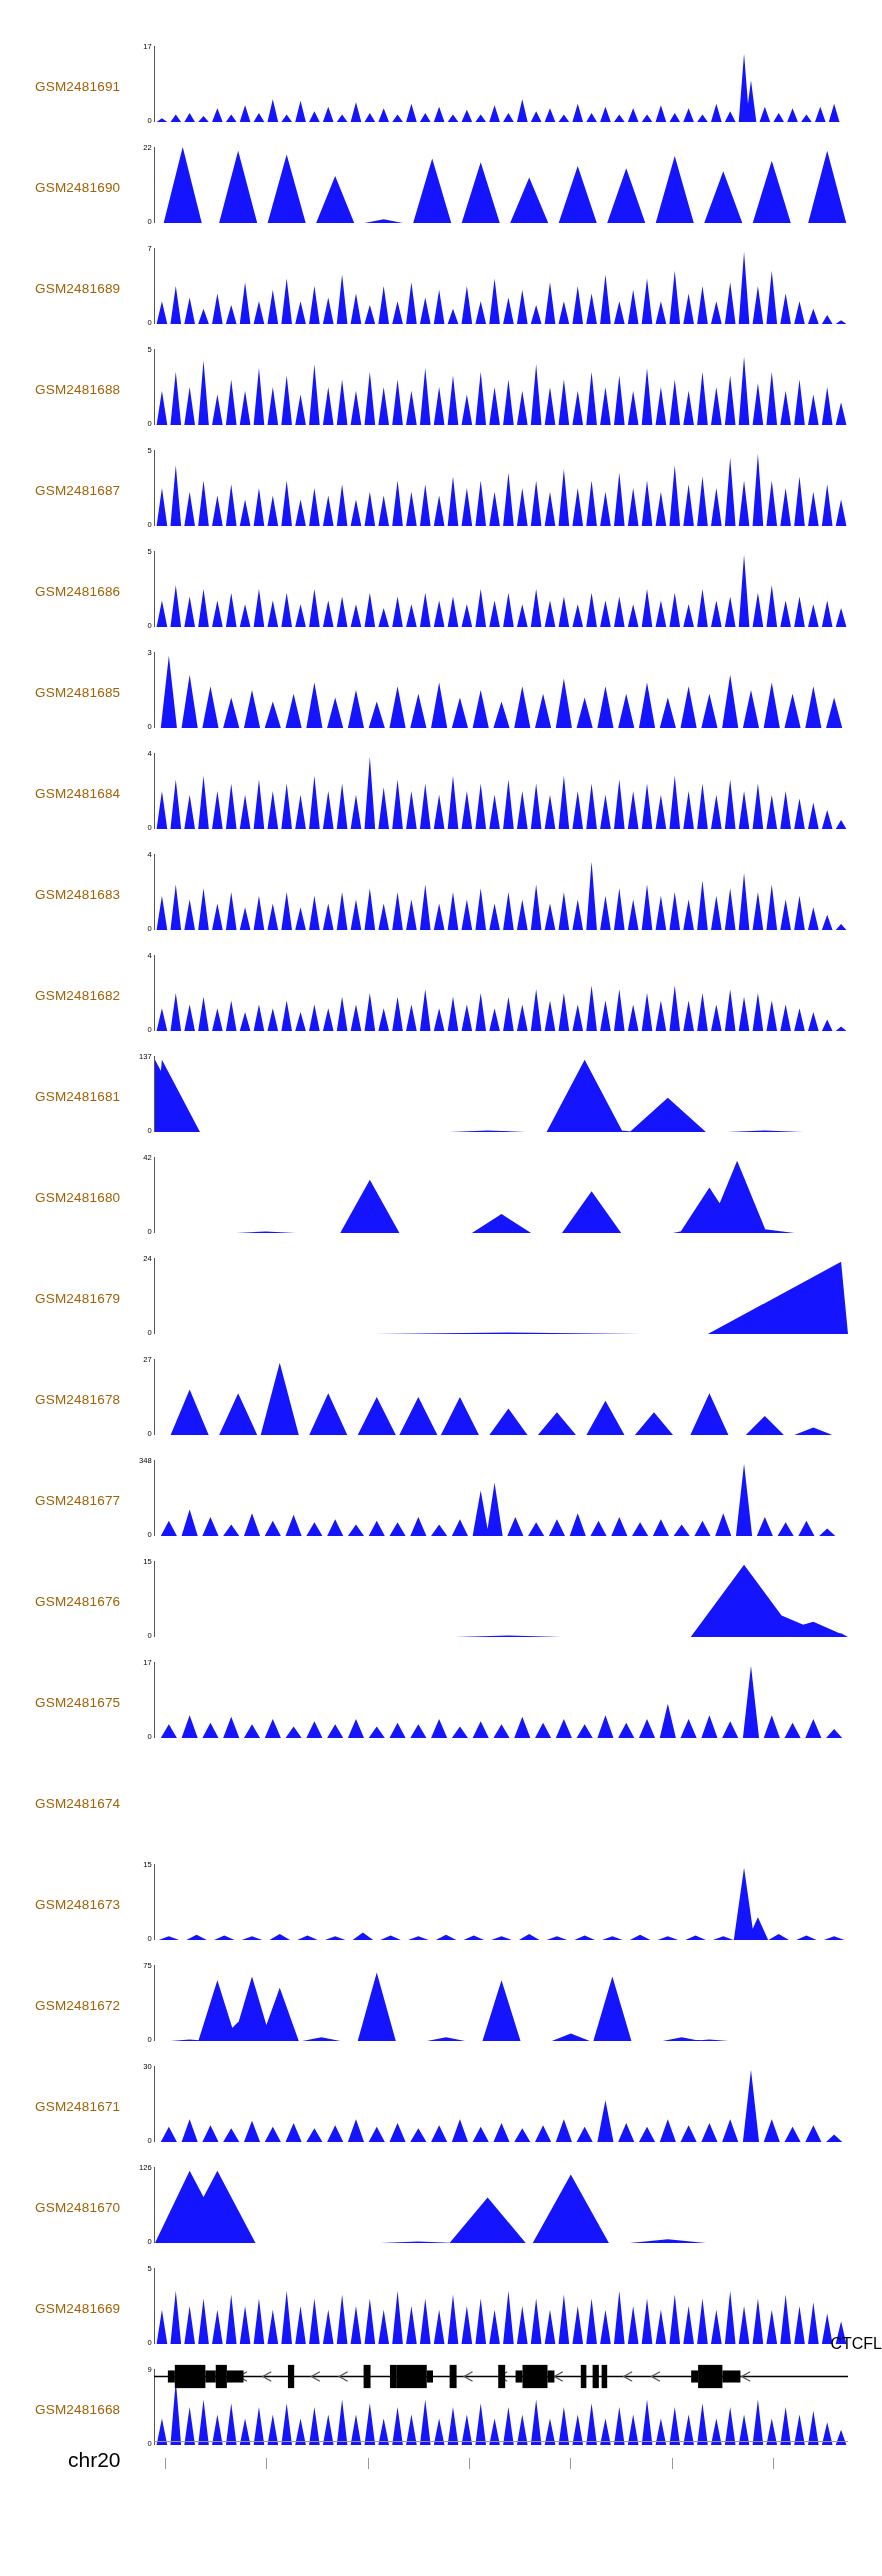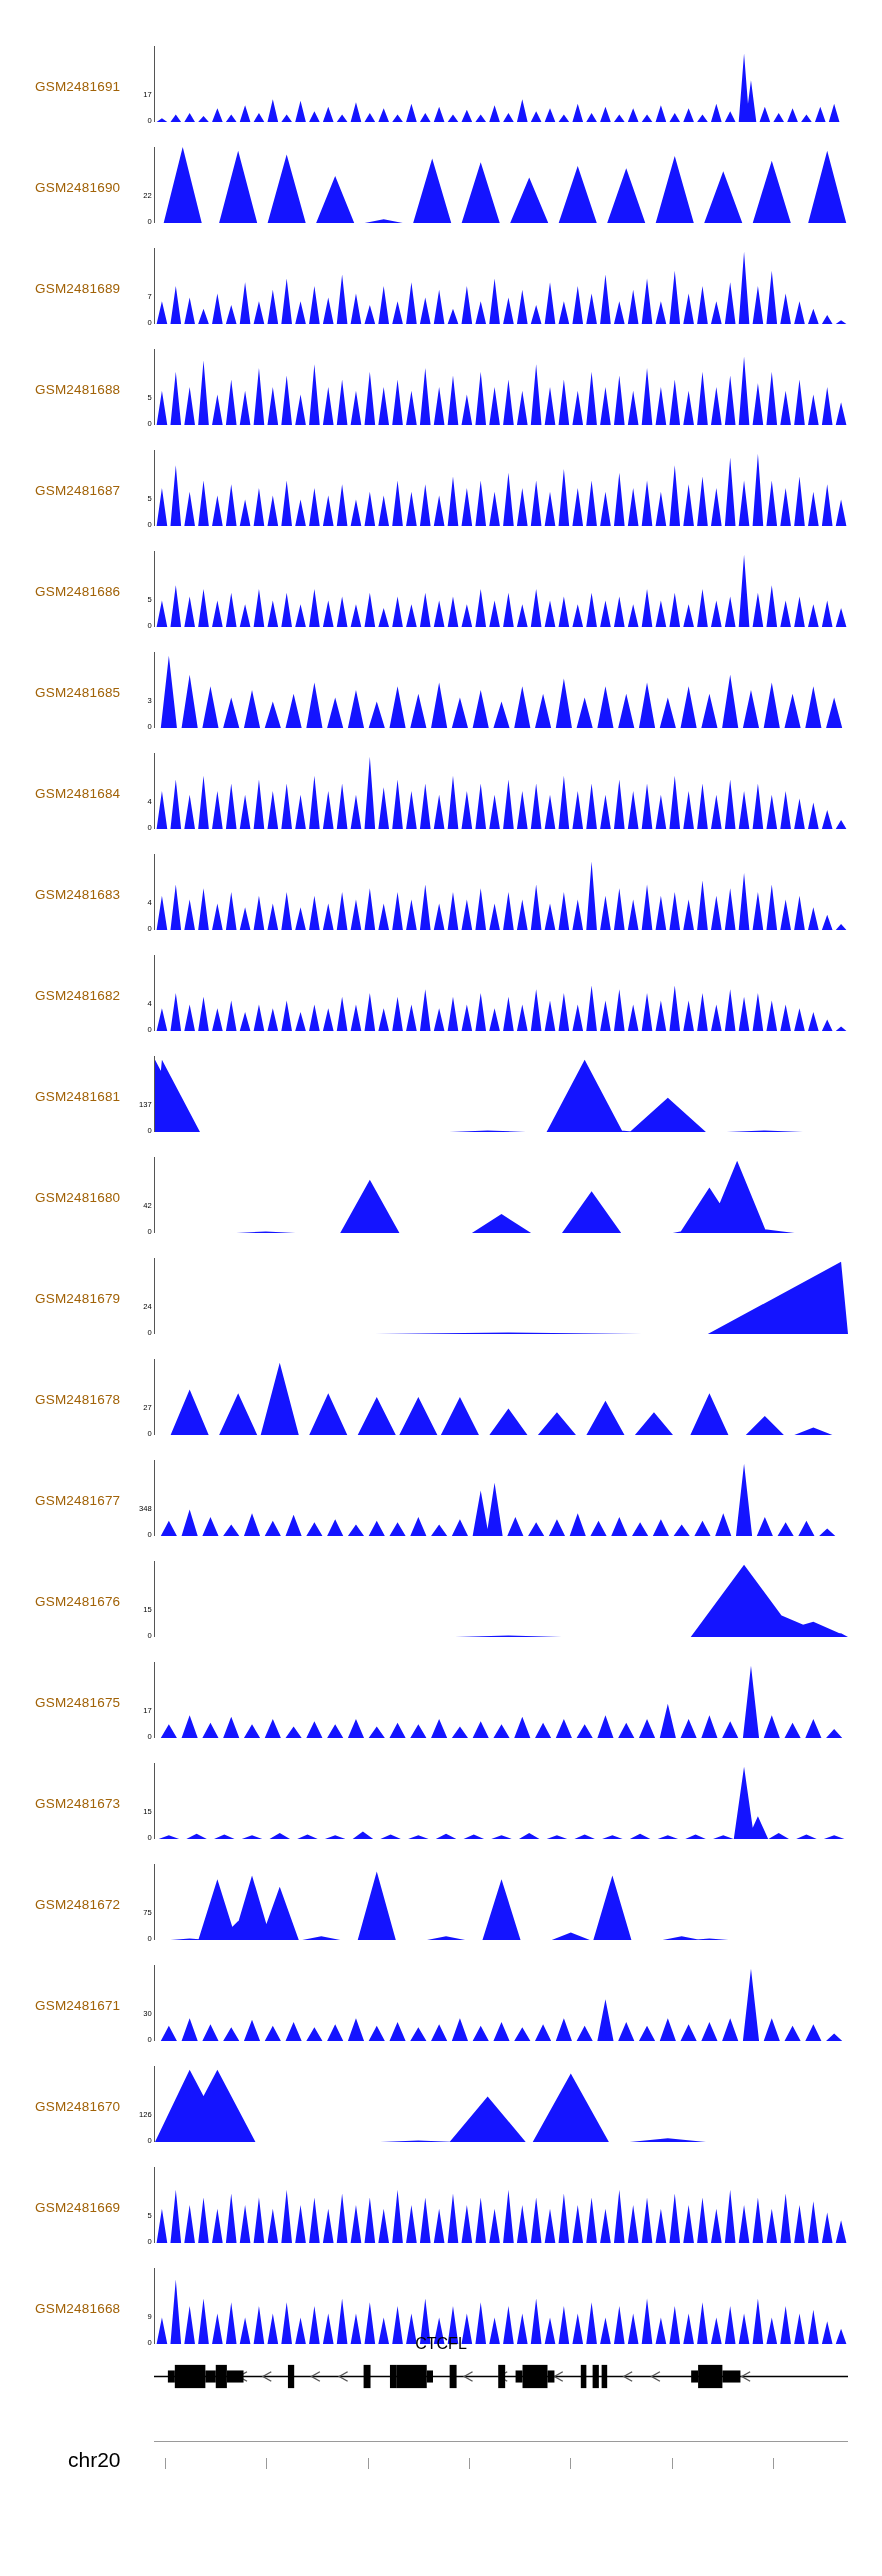--- a/index.html
+++ b/index.html
@@ -14,30 +14,30 @@
   .plot{
     position:absolute;left:154px;top:10.6px;width:694px;height:76px;
   }
   .axis{
     position:absolute;left:0;top:0;width:0;height:100%;
     border-left:0.9px solid #555;
   }
   .tickmax,.tickmin{
     position:absolute;right:2.4px;font-size:7.6px;color:#000;line-height:1;
   }
-  .tickmax{top:-2.4px;margin-top:48px;}
+  .tickmax{top:-2.4px;}
   .tickmin{bottom:-2.9px;}
   .axislabels{position:absolute;left:0;top:0;height:100%;width:0;}
   .svgwrap{position:absolute;left:0.6px;top:0;width:693px;height:76px;}
   .svgwrap svg{display:block;width:100%;height:100%;}
 
   
   .gene-track{position:relative;height:88px;}
   .gene-name{
-    position:absolute;left:0;top:5.9px;width:882px;text-align:center;
+    position:absolute;left:0;top:5.9px;width:882px;text-align:right;
     font-size:16px;
   }
   .gene-svg{position:absolute;left:154px;top:27px;width:694px;height:41px;}
   .gene-svg svg{display:block;width:100%;height:100%;}
 
   
   .chrom{position:relative;height:112px;}
   .chrom .chrname{
     position:absolute;left:32px;top:31px;font-size:21px;margin-left:36px;
   }
@@ -307,20 +307,23 @@
           <div class="axislabels">
             <div class="tickmax">17</div>
             <div class="tickmin">0</div>
           </div>
           <div class="svgwrap">
             <svg viewBox="0 0 1000 100" preserveAspectRatio="none">
               <polygon points="0,100 8.344988344988344,100 20,82 31.655011655011656,100 38.344988344988344,100 50,70 61.655011655011656,100 68.34498834498834,100 80,80 91.65501165501166,100 98.34498834498834,100 110,72 121.65501165501166,100 128.34498834498834,100 140,82 151.65501165501166,100 158.34498834498834,100 170,75 181.65501165501166,100 188.34498834498834,100 200,85 211.65501165501166,100 218.34498834498834,100 230,78 241.65501165501166,100 248.34498834498834,100 260,82 271.65501165501166,100 278.34498834498834,100 290,75 301.65501165501166,100 308.34498834498834,100 320,85 331.65501165501166,100 338.34498834498834,100 350,80 361.65501165501166,100 368.34498834498834,100 380,82 391.65501165501166,100 398.34498834498834,100 410,75 421.65501165501166,100 428.34498834498834,100 440,85 451.65501165501166,100 458.34498834498834,100 470,78 481.65501165501166,100 488.34498834498834,100 500,82 511.65501165501166,100 518.3449883449883,100 530,72 541.6550116550117,100 548.3449883449883,100 560,80 571.6550116550117,100 578.3449883449883,100 590,75 601.6550116550117,100 608.3449883449883,100 620,82 631.6550116550117,100 638.3449883449883,100 650,70 661.6550116550117,100 668.3449883449883,100 680,80 691.6550116550117,100 698.3449883449883,100 710,75 721.6550116550117,100 728.3449883449883,100 740,55 751.6550116550117,100 758.3449883449883,100 770,75 781.6550116550117,100 788.3449883449883,100 800,70 811.6550116550117,100 818.3449883449883,100 830,78 841.6550116550117,100 848.3449883449883,100 860,5 871.6550116550117,100 878.3449883449883,100 890,70 901.6550116550117,100 908.3449883449883,100 920,80 931.6550116550117,100 938.3449883449883,100 950,75 961.6550116550117,100 968.3449883449883,100 980,88 991.6550116550117,100 1000,100" fill="#1414ff"></polygon>
             </svg>
           </div>
         </div>
+      </div>
+      <div class="track empty">
+        <div class="label">GSM2481674</div>
       </div>
       <div class="track">
         <div class="label">GSM2481673</div>
         <div class="plot">
           <div class="axis"></div>
           <div class="axislabels">
             <div class="tickmax">15</div>
             <div class="tickmin">0</div>
           </div>
           <div class="svgwrap">

